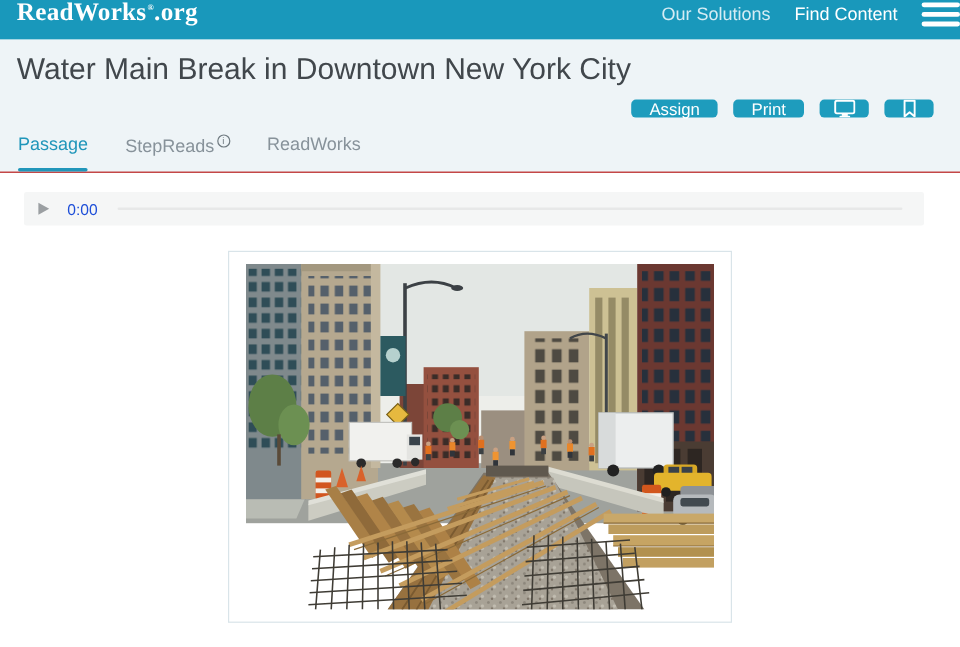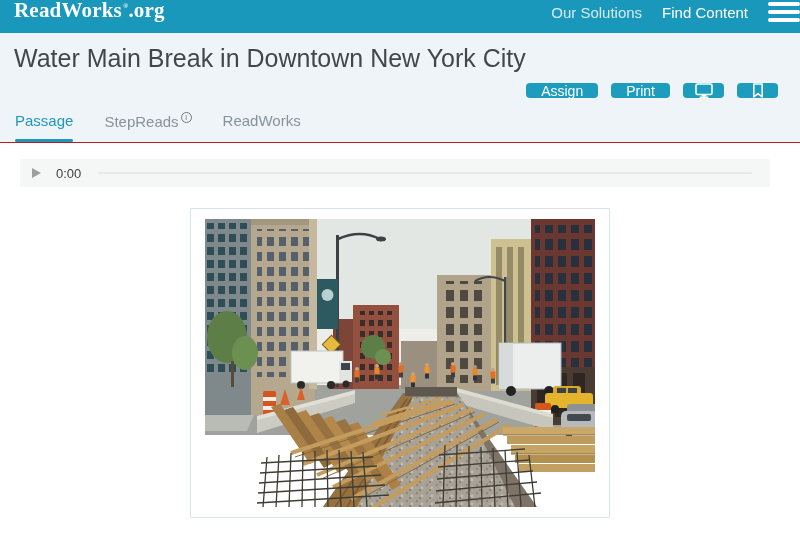--- a/index.html
+++ b/index.html
@@ -66,21 +66,21 @@
   .audio-bar {
     margin:16px 30px 0 20px; height:28px; background:#f5f6f6; border-radius:2px;
     display:flex; align-items:center; padding:0 12px;
   }
   .play-icon {
     width:0; height:0; cursor:pointer;
     border-left:9px solid #9b9fa2;
     border-top:5.5px solid transparent;
     border-bottom:5.5px solid transparent;
   }
-  .audio-time { color:#404040; font-size:13px; margin-left:15px; }
+  .audio-time { color:#1d4ed8; font-size:13px; margin-left:15px; }
   .audio-track {
     flex:1; height:2px; background:#e7e8e8; border-radius:1px;
     margin:0 6px 0 17px; cursor:pointer;
   }
 
   
   .photo-card {
     width:420px; margin:21px auto 0;
     background:#fff; border:1px solid #d9e4e9;
     padding:10px 14px;

